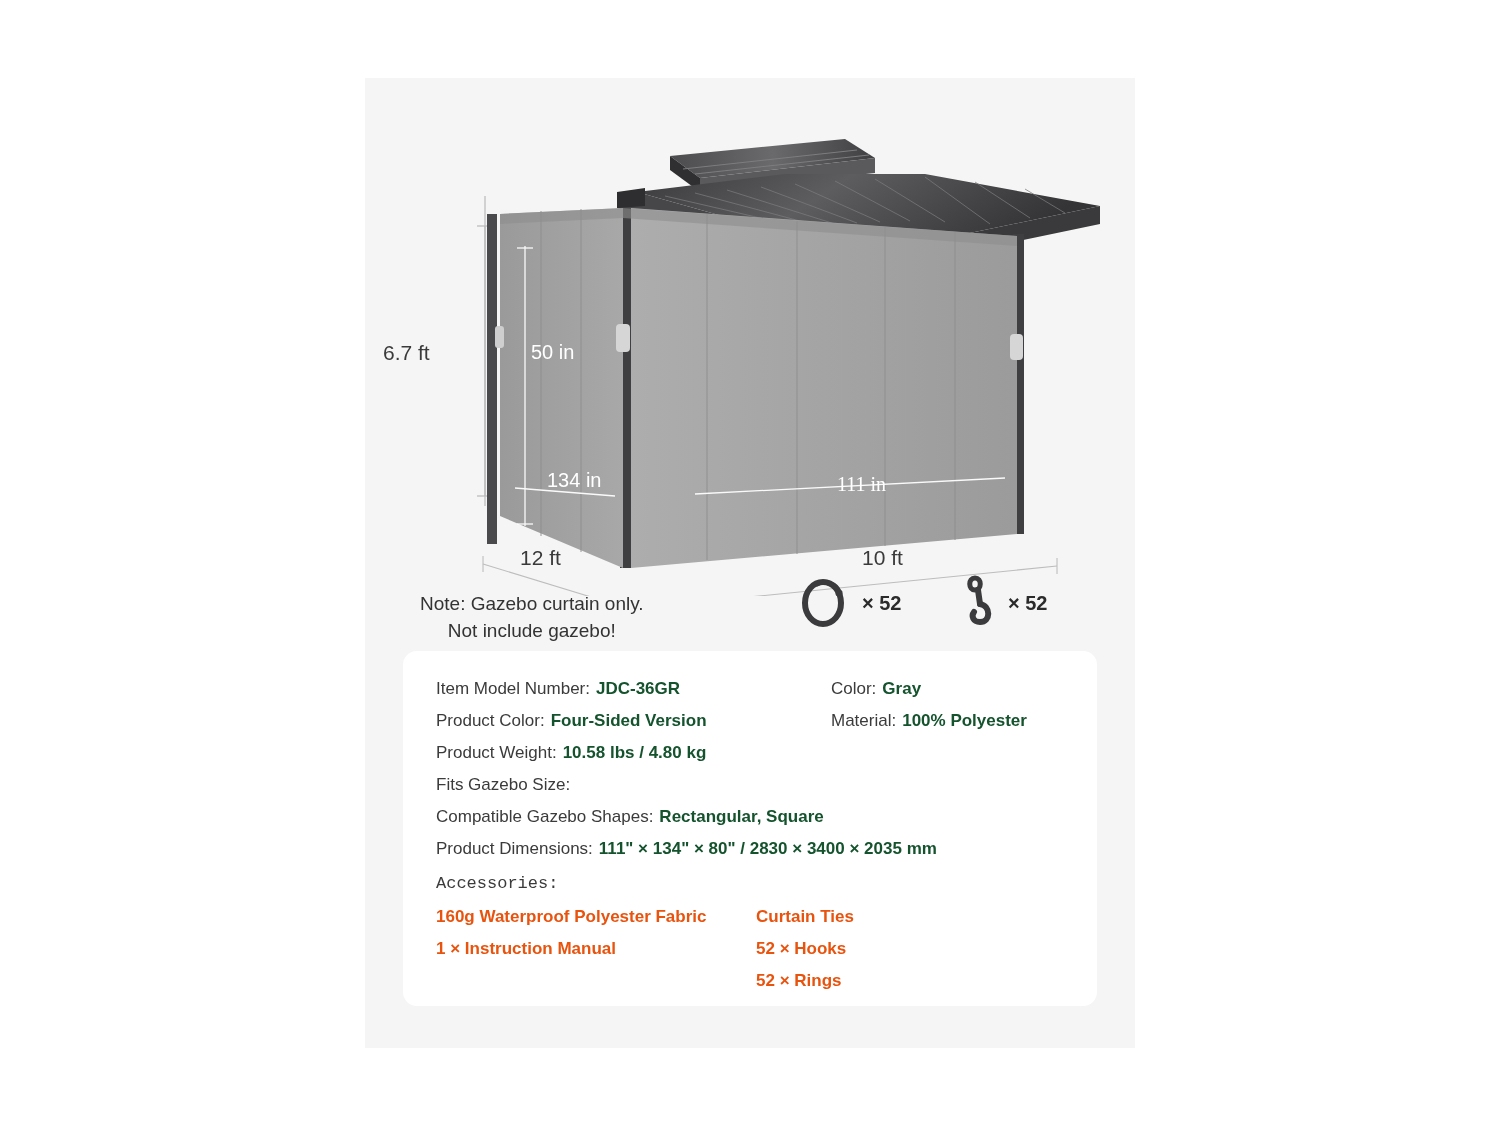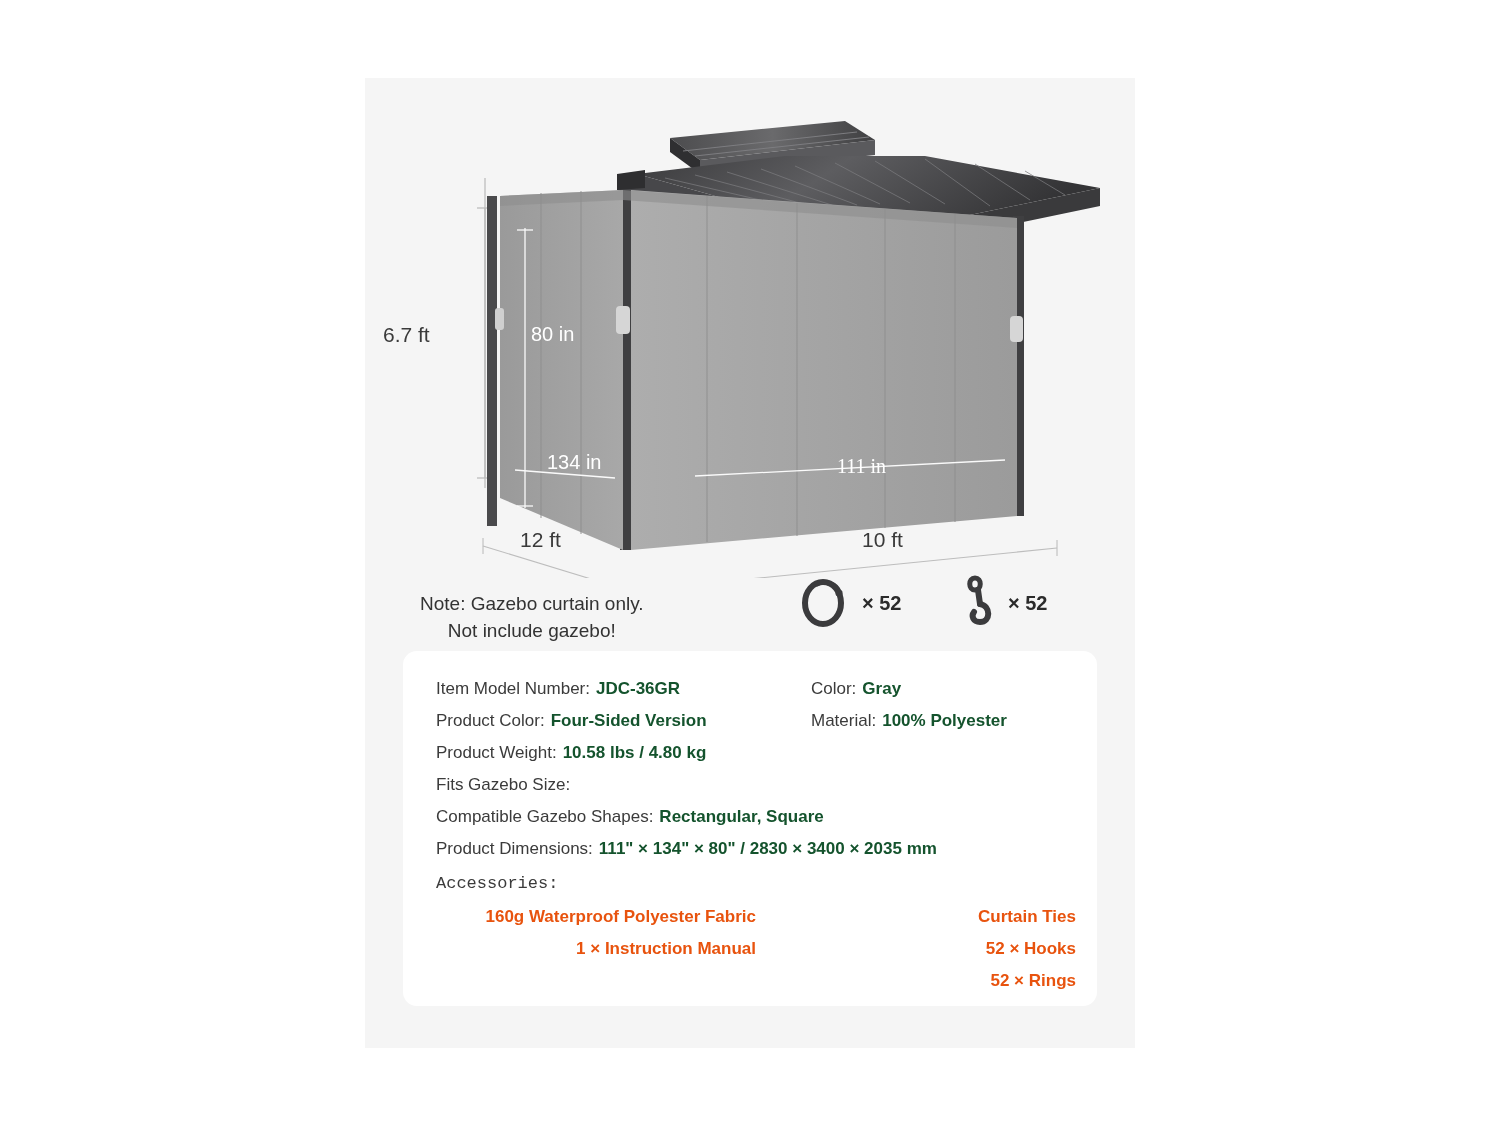--- a/index.html
+++ b/index.html
@@ -20,21 +20,21 @@
     top: 78px;
     width: 770px;
     height: 970px;
     background: #f5f5f5;
   }
 
   
   .illo {
     position: absolute;
     left: 0;
-    top: 0;
+    top: 18px;
     width: 770px;
     height: 500px;
   }
   .illo svg { display: block; }
 
   .dimlabel {
     position: absolute;
     font-family: "Liberation Sans", sans-serif;
     color: #3a3a3a;
     font-size: 21px;
@@ -87,41 +87,41 @@
     position: absolute;
     left: 33px;
     top: 27px;
     width: 640px;
   }
   .srow {
     display: flex;
     margin-bottom: 10px;
     font-size: 17px;
     line-height: 22px;
+    gap: 20px;
   }
   .scol {
     display: flex;
   }
   .scol.left { width: 375px; }
   .lbl { color: #3b3b3b; }
   .val {
     color: #14532d;
     font-weight: bold;
     margin-left: 6px;
   }
   .acc-head {
     font-size: 17px;
     color: #3b3b3b;
     margin-top: 14px;
     margin-bottom: 8px;
     font-family: Liberation Mono, monospace;
   }
   .acc-grid {
     display: flex;
-    text-align: right;
   }
   .acc-col { width: 375px; }
   .acc-item {
     color: #e8530e;
     font-weight: bold;
     font-size: 17px;
     line-height: 32px;
   }
 </style>
 </head>
@@ -221,21 +221,21 @@
       <g stroke="#ffffff" stroke-width="1.3" fill="none" opacity="0.95">
         <path d="M160,150 L160,430"></path>
         <path d="M152,152 L168,152"></path>
         <path d="M152,428 L168,428"></path>
         <path d="M150,392 L250,400"></path>
         <path d="M330,398 L640,382"></path>
       </g>
     </svg>
 
     <div class="dimlabel" style="left:18px; top:245px;">6.7 ft</div>
-    <div class="dimlabel white" style="left:166px; top:245px;">80 in</div>
+    <div class="dimlabel white" style="left:166px; top:245px;">50 in</div>
     <div class="dimlabel white" style="left:182px; top:373px;">134 in</div>
     <div class="dimlabel white" style="left:472px; top:377px;font-family:Liberation Serif, serif;">111 in</div>
     <div class="dimlabel" style="left:155px; top:450px;">12 ft</div>
     <div class="dimlabel" style="left:497px; top:450px;">10 ft</div>
   </div>
 
   <div class="note">
     <div>Note: Gazebo curtain only.</div>
     <div>Not include gazebo!</div>
   </div>

